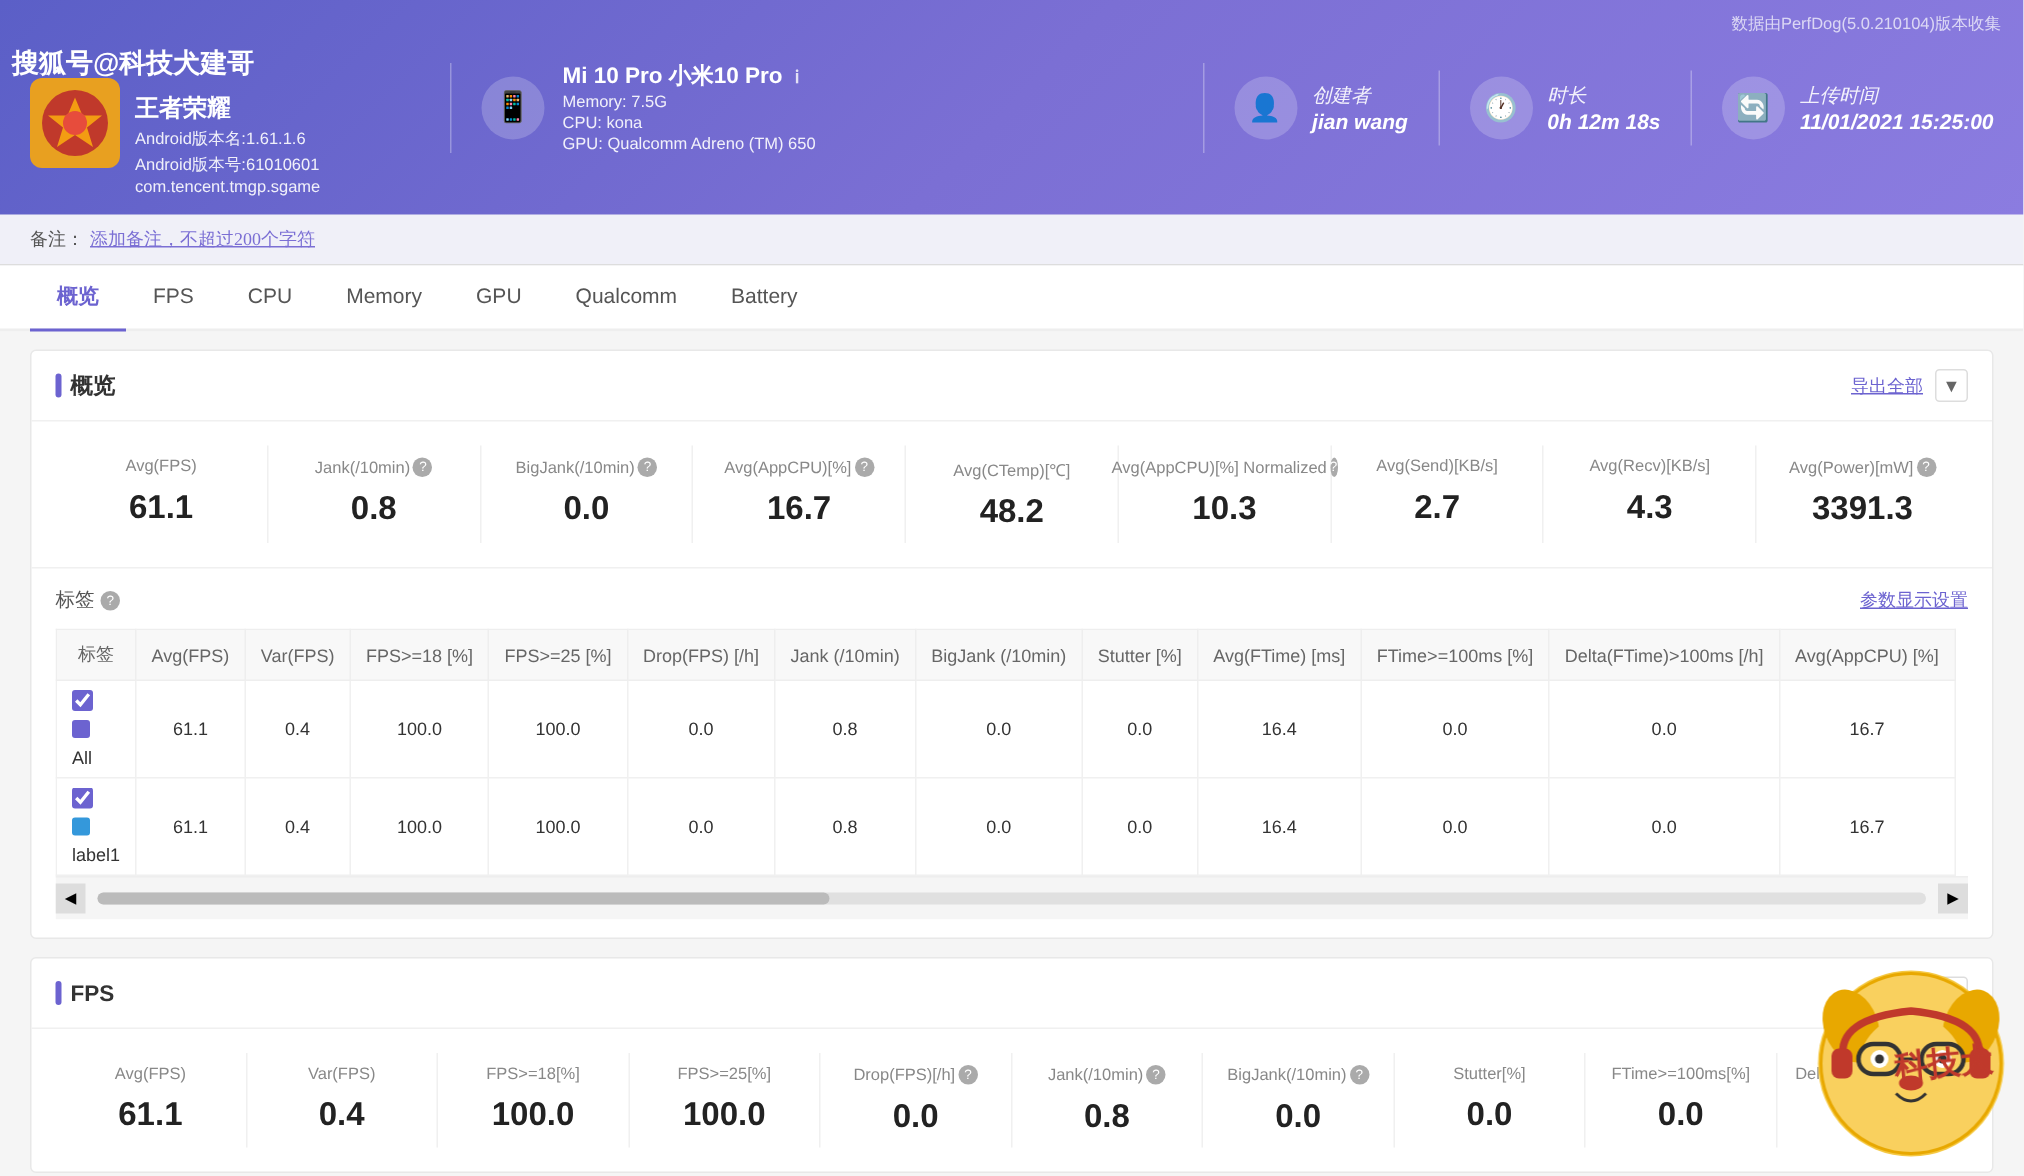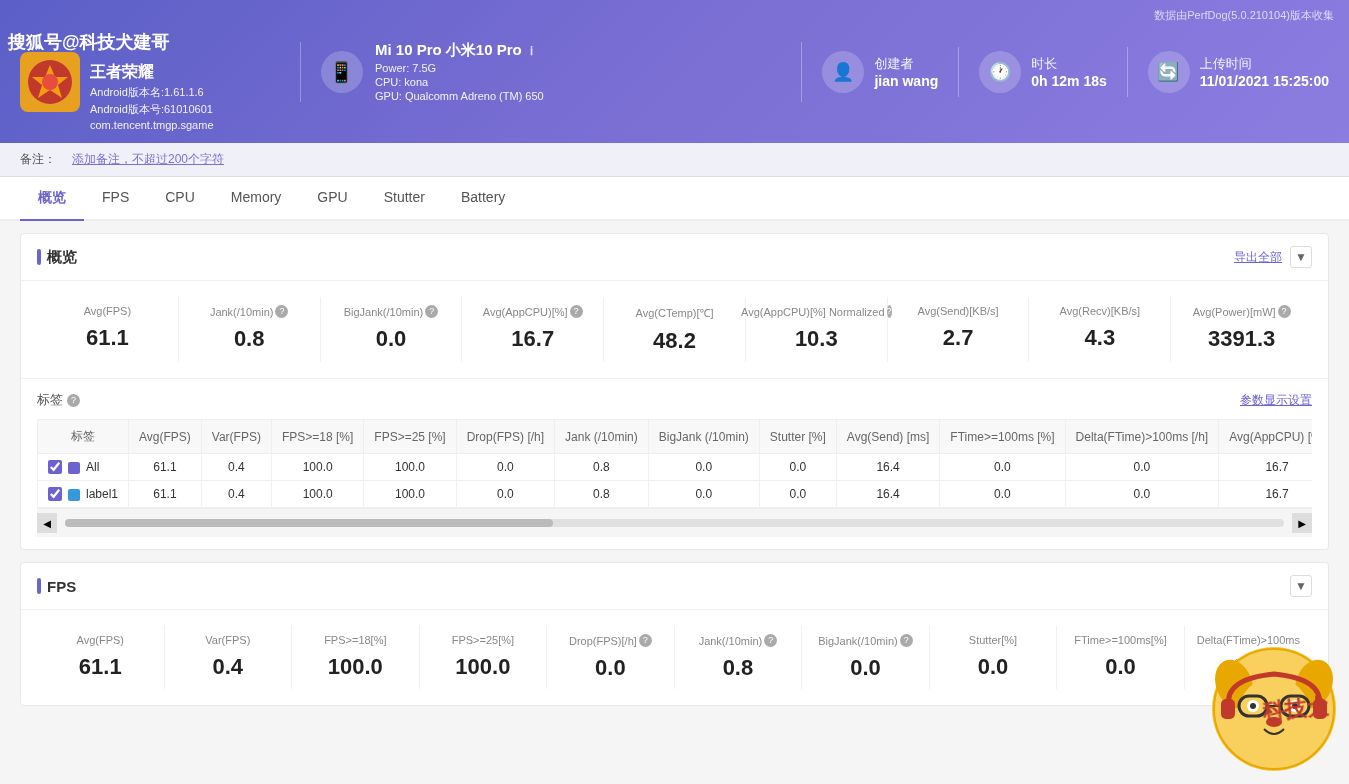--- a/index.html
+++ b/index.html
@@ -67,42 +67,43 @@
       gap: 10px;
     }
     .stat-icon {
       width: 42px; height: 42px;
       background: rgba(255,255,255,0.2);
       border-radius: 50%;
       display: flex; align-items: center; justify-content: center;
       font-size: 18px;
       color: white;
     }
-    .stat-text { display: flex; flex-direction: column; }
+    .stat-text { display: flex; flex-direction: column; font-style: italic; }
     .stat-label { font-size: 13px; opacity: 0.9; }
     .stat-value { font-size: 14px; font-weight: bold; }
 
     .header-watermark {
       position: absolute;
       top: 8px;
       right: 15px;
       font-size: 11px;
       color: rgba(255,255,255,0.7);
     }
 
     
     .notes-bar {
       background: #f0f0f8;
       padding: 8px 20px;
       border-bottom: 1px solid #ddd;
       display: flex;
       align-items: center;
-      gap: 16px;
+      gap: 4px;
       font-size: 12px;
       color: #888;
+      font-family: Liberation Serif, serif;
     }
     .notes-label { color: #555; }
     .notes-link { color: #7b6fd4; cursor: pointer; text-decoration: underline; }
 
     
     .nav-tabs {
       background: white;
       padding: 0 20px;
       display: flex;
       border-bottom: 2px solid #eee;
@@ -254,22 +255,23 @@
       white-space: nowrap;
     }
     .data-table td {
       padding: 6px 10px;
       text-align: center;
       border: 1px solid #f0f0f0;
       white-space: nowrap;
     }
     .tag-cell {
       display: flex;
-      align-items: flex-end;
+      align-items: flex-start;
       gap: 6px;
+      flex-direction: column;
     }
     .tag-checkbox {
       width: 14px; height: 14px;
       accent-color: #6c63d0;
     }
     .tag-color-box {
       width: 12px; height: 12px;
       border-radius: 2px;
     }
 
@@ -405,21 +407,21 @@
 
   <div class="header-divider"></div>
 
   <div class="device-info">
     <div class="device-icon">📱</div>
     <div class="device-text">
       <span class="device-name">
         <span>Mi 10 Pro 小米10 Pro</span>
         <span style="font-size:12px; opacity:0.8; margin-left:4px;">ℹ</span>
       </span>
-      <span class="device-sub">Power: 7.5G</span>
+      <span class="device-sub">Memory: 7.5G</span>
       <span class="device-sub">CPU: kona</span>
       <span class="device-sub">GPU: Qualcomm Adreno (TM) 650</span>
     </div>
   </div>
 
   <div class="header-divider"></div>
 
   <div class="header-stats" id="header-stats-container">
       <div class="header-stat">
     <div class="stat-icon">👤</div>
@@ -453,21 +455,21 @@
   <span class="notes-label">备注：</span>
   <span class="notes-link">添加备注，不超过200个字符</span>
 </div>
 
 <div class="nav-tabs" id="nav-tabs-container">
     <div class="nav-tab active">概览</div>
     <div class="nav-tab">FPS</div>
     <div class="nav-tab">CPU</div>
     <div class="nav-tab">Memory</div>
     <div class="nav-tab">GPU</div>
-    <div class="nav-tab">Stutter</div>
+    <div class="nav-tab">Qualcomm</div>
     <div class="nav-tab">Battery</div>
   </div>
 
 <div class="main-content">
 
   <div class="section">
     <div class="section-header">
       <div class="section-title">概览</div>
       <div class="section-actions">
         <span class="export-btn">导出全部</span>
@@ -528,21 +530,21 @@
               <tr>
                 <th>标签</th>
                 <th>Avg(FPS)</th>
                 <th>Var(FPS)</th>
                 <th>FPS&gt;=18 [%]</th>
                 <th>FPS&gt;=25 [%]</th>
                 <th>Drop(FPS) [/h]</th>
                 <th>Jank (/10min)</th>
                 <th>BigJank (/10min)</th>
                 <th>Stutter [%]</th>
-                <th>Avg(Send) [ms]</th>
+                <th>Avg(FTime) [ms]</th>
                 <th>FTime&gt;=100ms [%]</th>
                 <th>Delta(FTime)&gt;100ms [/h]</th>
                 <th>Avg(AppCPU) [%]</th>
               </tr>
             </thead>
             <tbody>
               <tr>
                 <td style="text-align: left;">
     <div class="tag-cell">
       <input type="checkbox" class="tag-checkbox" checked="" style="">

